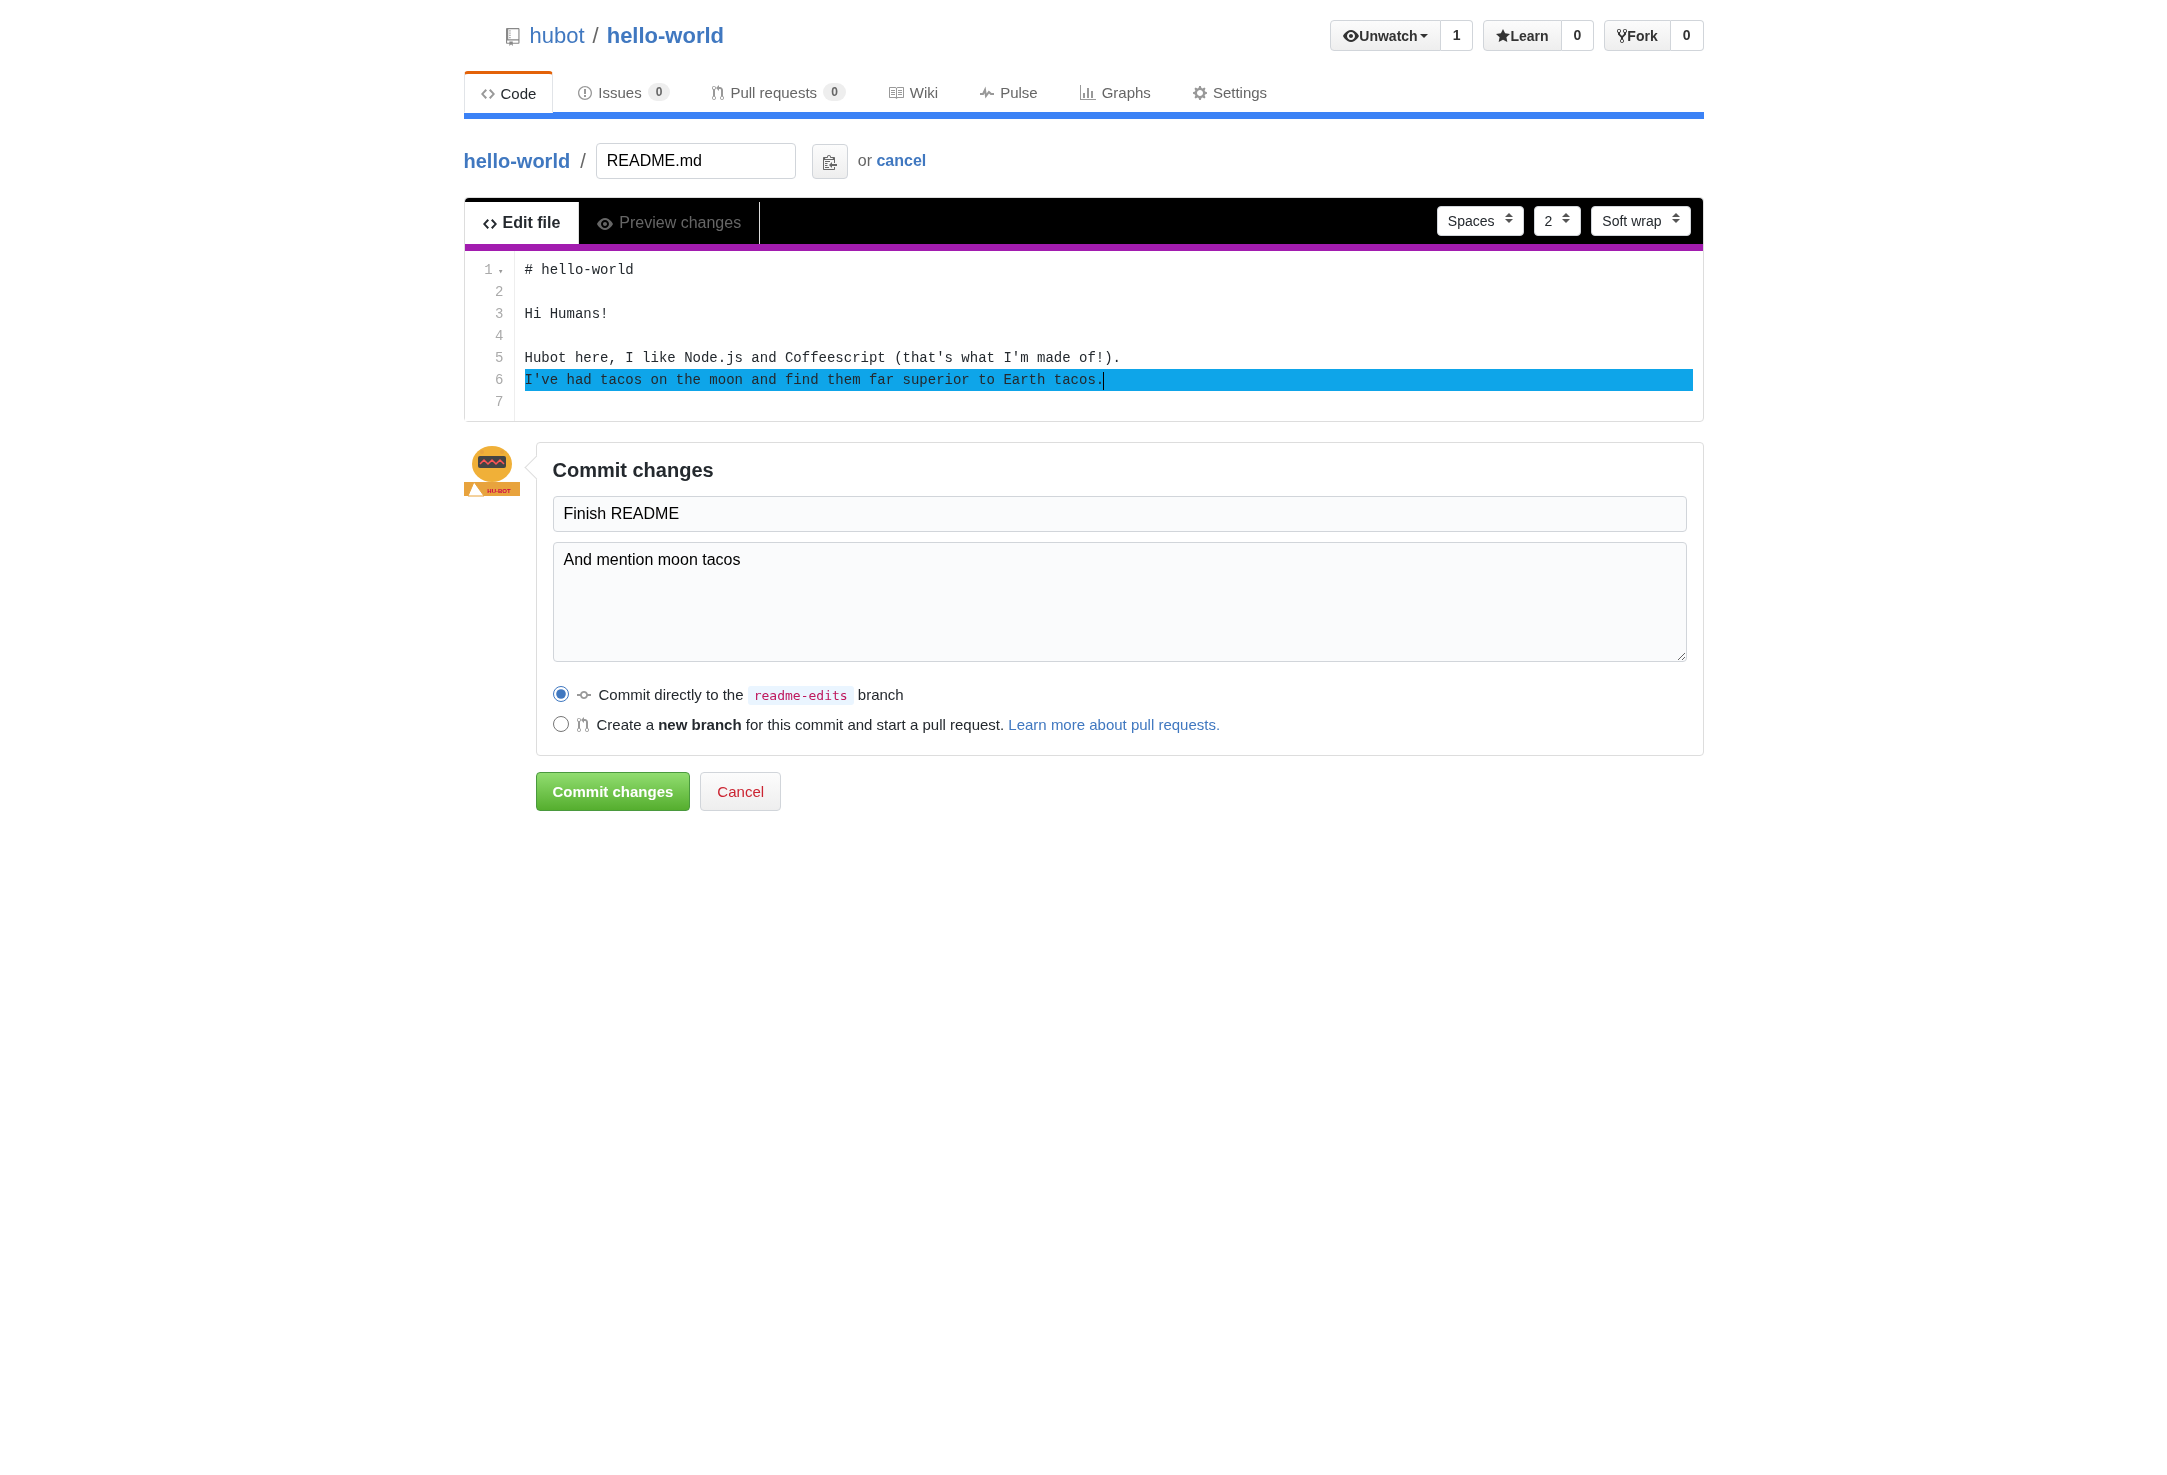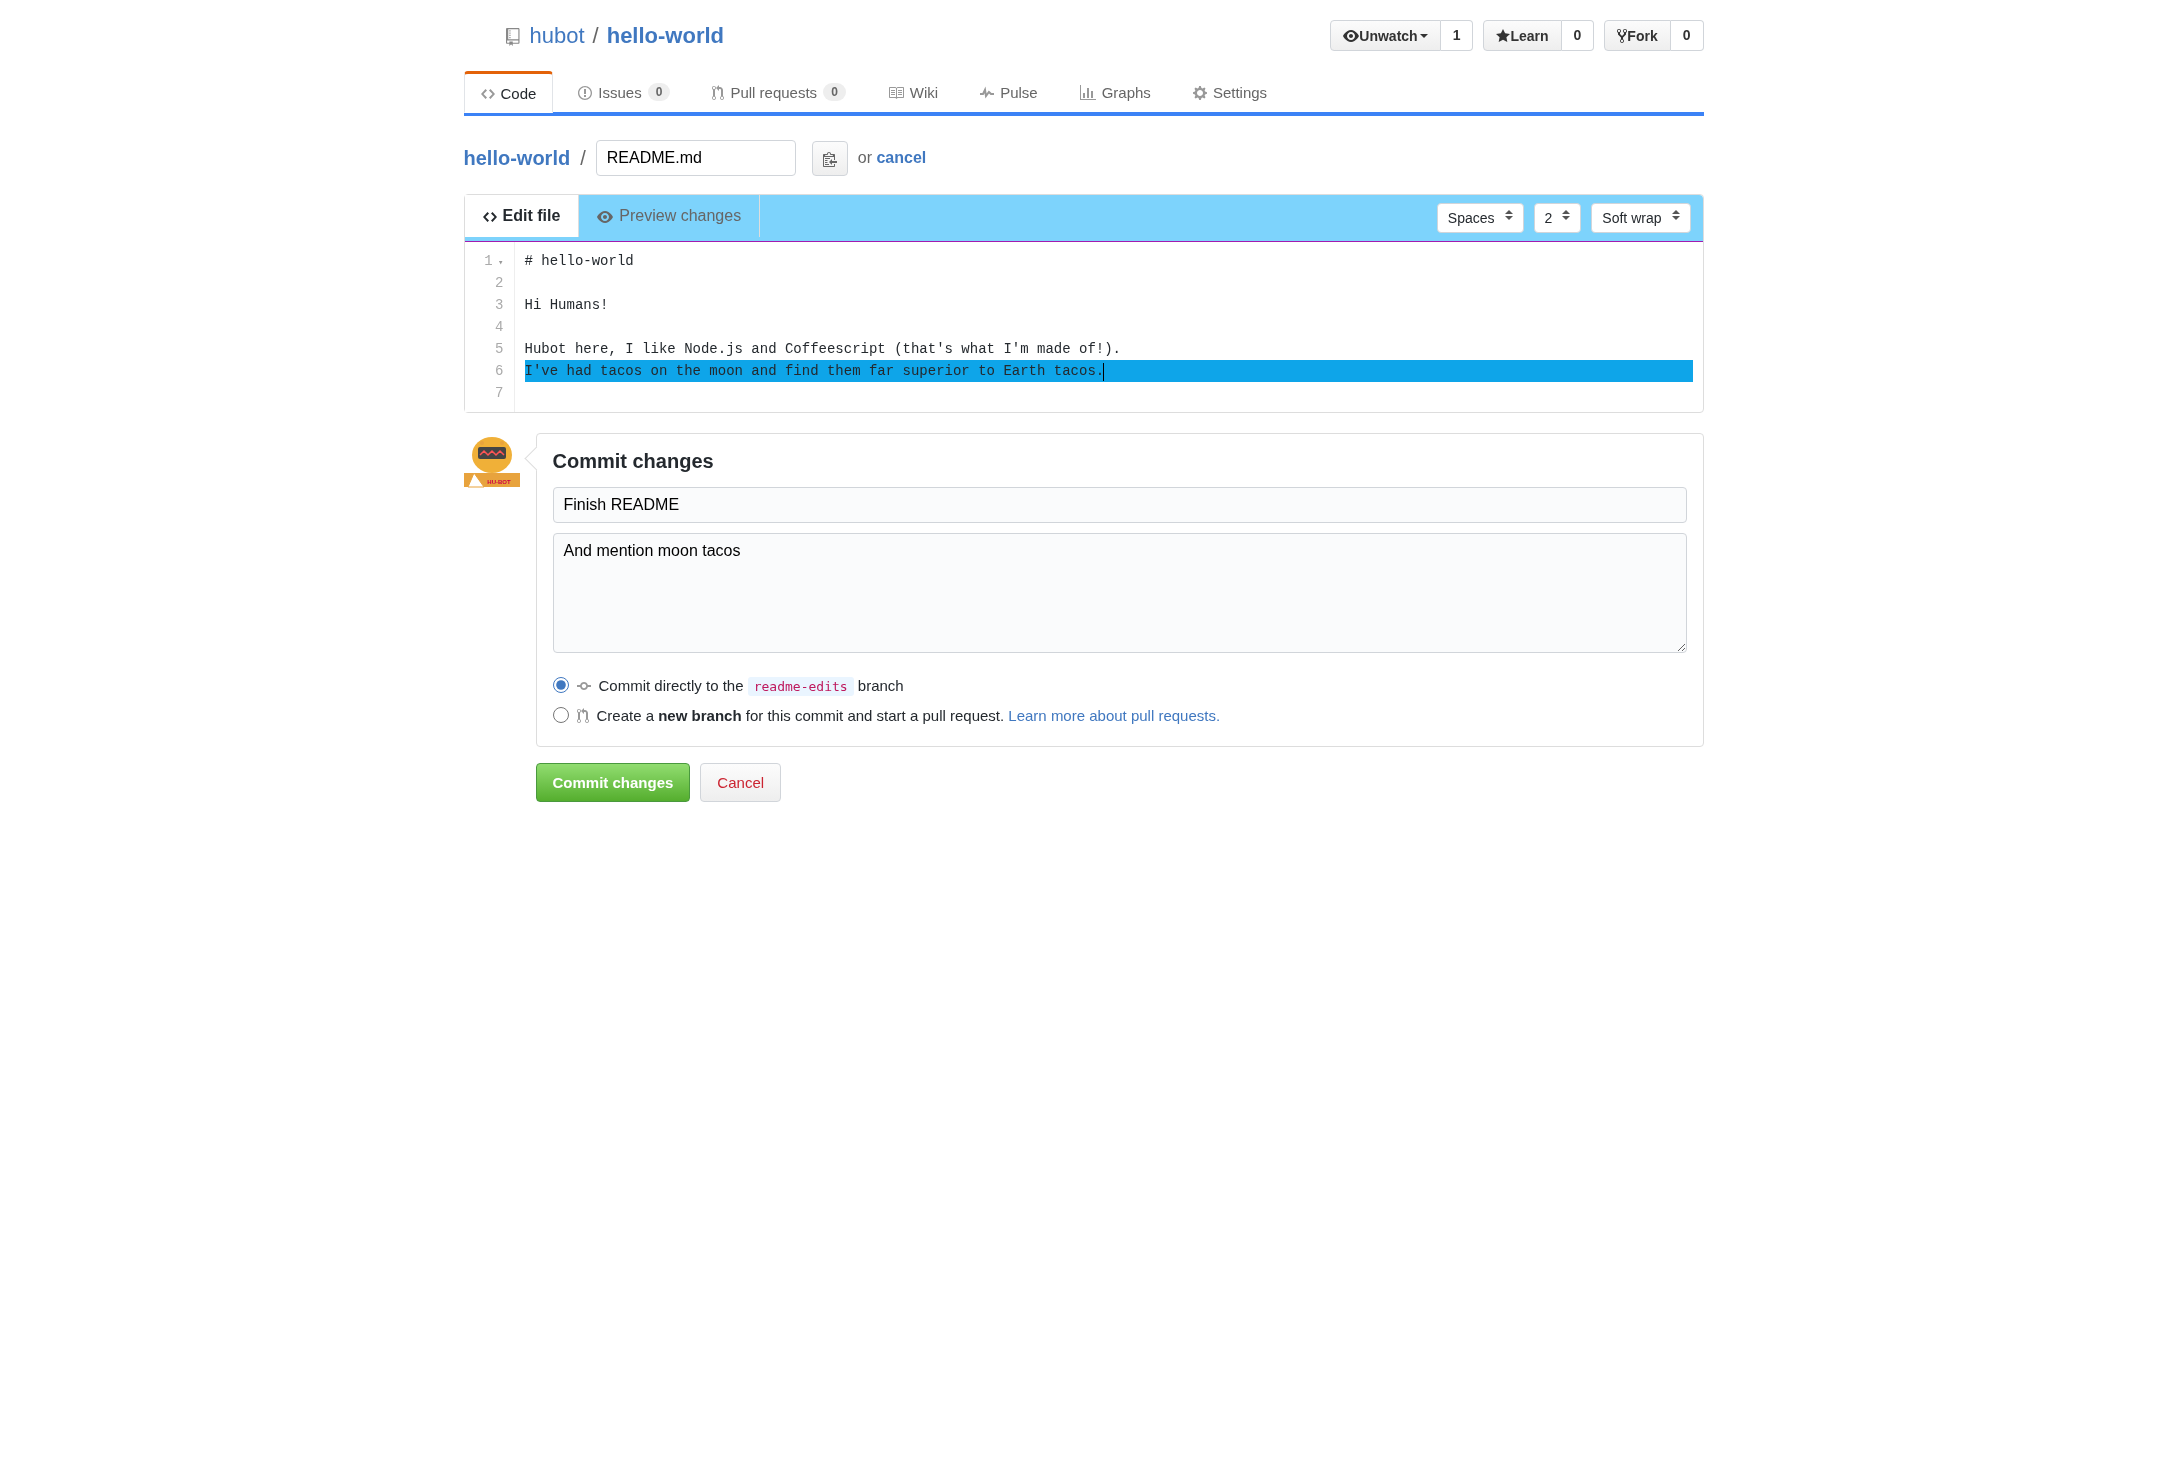--- a/index.html
+++ b/index.html
@@ -14,38 +14,38 @@
 .repo-title .sep { color: #666; margin: 0 2px; }
 .repo-icon { color: #888; }
 .repo-actions { display: flex; gap: 10px; }
 .btn-group { display: flex; }
 .btn { border: 1px solid #d1d5da; background: linear-gradient(#fcfcfc,#eee); padding: 6px 12px; font-size: 14px; color: #333; border-radius: 4px; cursor: pointer; display: flex; align-items: center; font-weight: 600; }
 .btn-group .btn { border-radius: 4px 0 0 4px; }
 .social-count { border: 1px solid #d1d5da; border-left: none; padding: 6px 12px; font-size: 14px; font-weight: 600; color: #333; border-radius: 0 4px 4px 0; background: #fff; }
 .caret { display: inline-block; width: 0; height: 0; border-left: 4px solid transparent; border-right: 4px solid transparent; border-top: 4px solid #333; margin-left: 2px; }
 
 
-.repo-tabs { display: flex; margin-top: 20px; border-bottom: 4px solid #3b82f6; gap: 8px; }
+.repo-tabs { display: flex; margin-top: 20px; border-bottom: 7px solid #3b82f6; gap: 8px; }
 .repo-tab { padding: 10px 16px; font-size: 15px; color: #666; display: flex; align-items: center; gap: 6px; cursor: pointer; border: 1px solid transparent; border-bottom: none; }
 .repo-tab.selected { color: #24292e; background: #fff; border: 1px solid #e1e4e8; border-top: 3px solid #e36209; border-bottom: 1px solid #fff; border-radius: 4px 4px 0 0; margin-bottom: -1px; font-weight: 500; }
 .repo-tab .counter { background: #eee; color: #666; border-radius: 20px; padding: 2px 8px; font-size: 12px; font-weight: 600; }
 .tab-icon { color: #999; }
 
 
 .breadcrumb { display: flex; align-items: center; gap: 10px; padding: 24px 0 18px; font-size: 20px; }
 .breadcrumb a { color: #4078c0; text-decoration: none; font-weight: 600; }
 .breadcrumb .sep { color: #666; }
 .filename-input { border: 1px solid #d1d5da; border-radius: 4px; padding: 8px 10px; font-size: 16px; width: 200px; }
 .btn-copy { border: 1px solid #d1d5da; background: linear-gradient(#fcfcfc,#eee); border-radius: 4px; padding: 8px 10px; cursor: pointer; color: #666; margin-left: 6px; }
 .cancel-hint { color: #666; font-size: 16px; }
 .cancel-hint a { color: #4078c0; text-decoration: none; }
 
 
 .file-box { border: 1px solid #ddd; border-radius: 4px; }
-.file-tabs { display: flex; align-items: flex-start; background: #7dd3fc; border-bottom: 1px solid #a21caf; border-radius: 4px 4px 0 0; }
+.file-tabs { display: flex; align-items: flex-end; background: #000000; border-bottom: 7px solid #a21caf; border-radius: 4px 4px 0 0; }
 .file-tab { padding: 12px 18px; font-size: 16px; color: #666; display: flex; align-items: center; gap: 6px; cursor: pointer; border-right: 1px solid #ddd; }
 .file-tab.selected { background: #fff; color: #24292e; font-weight: 600; }
 .editor-settings { margin-left: auto; display: flex; gap: 10px; padding: 8px 12px; }
 .select { border: 1px solid #d1d5da; border-radius: 4px; background: #fff; padding: 6px 28px 6px 10px; font-size: 14px; position: relative; cursor: pointer; }
 .select::after { content: ""; position: absolute; right: 10px; top: 50%; width: 0; height: 0; border-left: 4px solid transparent; border-right: 4px solid transparent; border-top: 4px solid #555; transform: translateY(-2px); }
 .select::before { content: ""; position: absolute; right: 10px; top: 50%; width: 0; height: 0; border-left: 4px solid transparent; border-right: 4px solid transparent; border-bottom: 4px solid #555; transform: translateY(-8px); }
 .code-editor { display: flex; font-family: "SFMono-Regular", Consolas, "Liberation Mono", Menlo, monospace; font-size: 14px; }
 .gutter { width: 50px; text-align: right; color: #aaa; padding: 8px 10px 8px 0; background: #fff; border-right: 1px solid #eee; user-select: none; }
 .gutter .ln { height: 22px; line-height: 22px; }
 .gutter .ln.fold::after { content: " ▾"; font-size: 9px; color: #999; }

